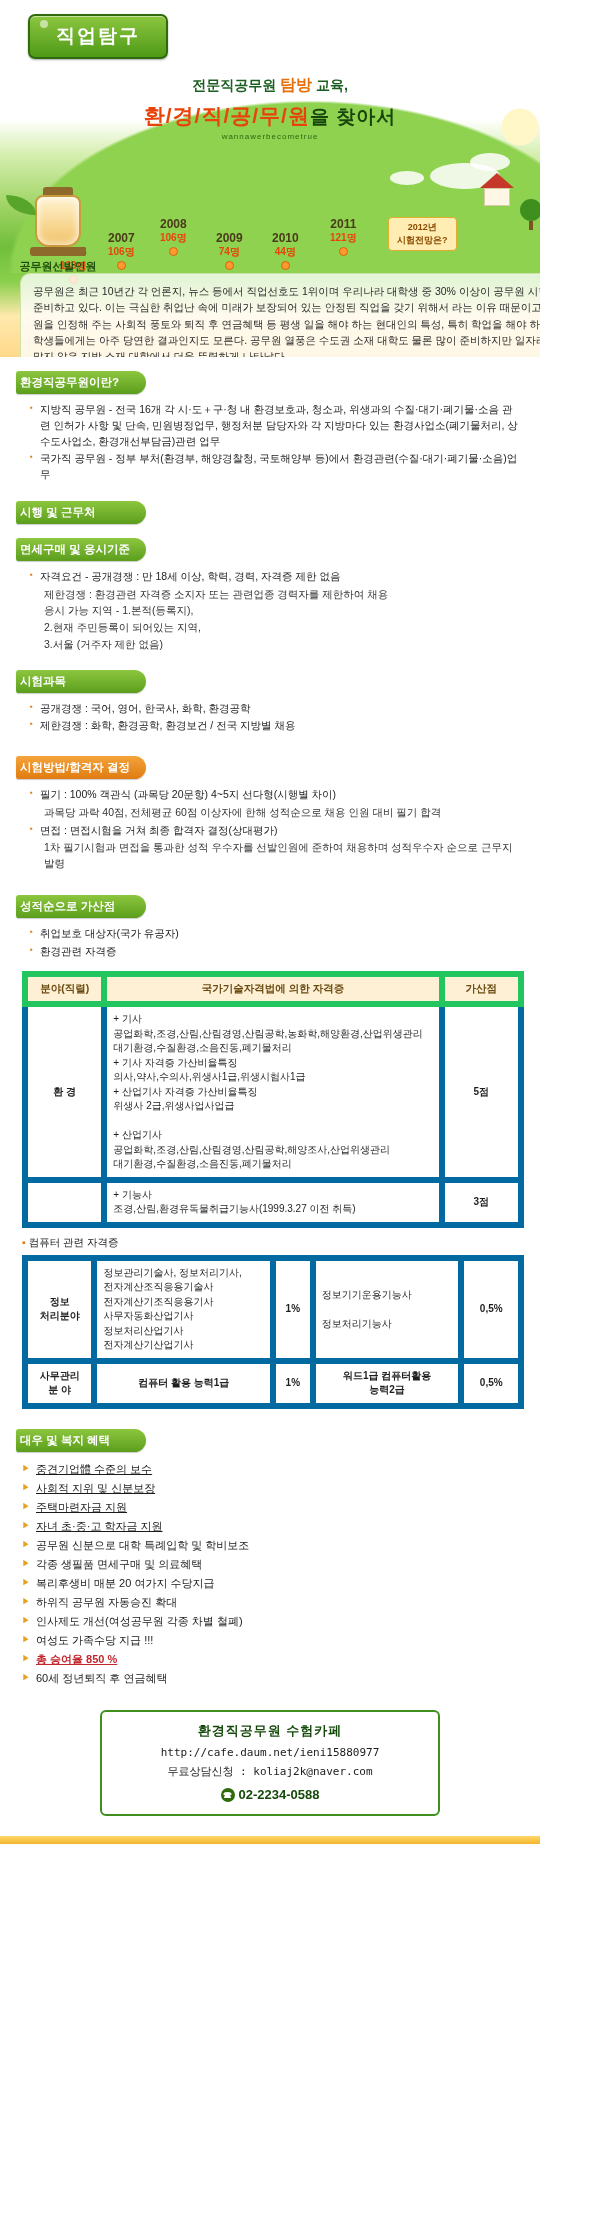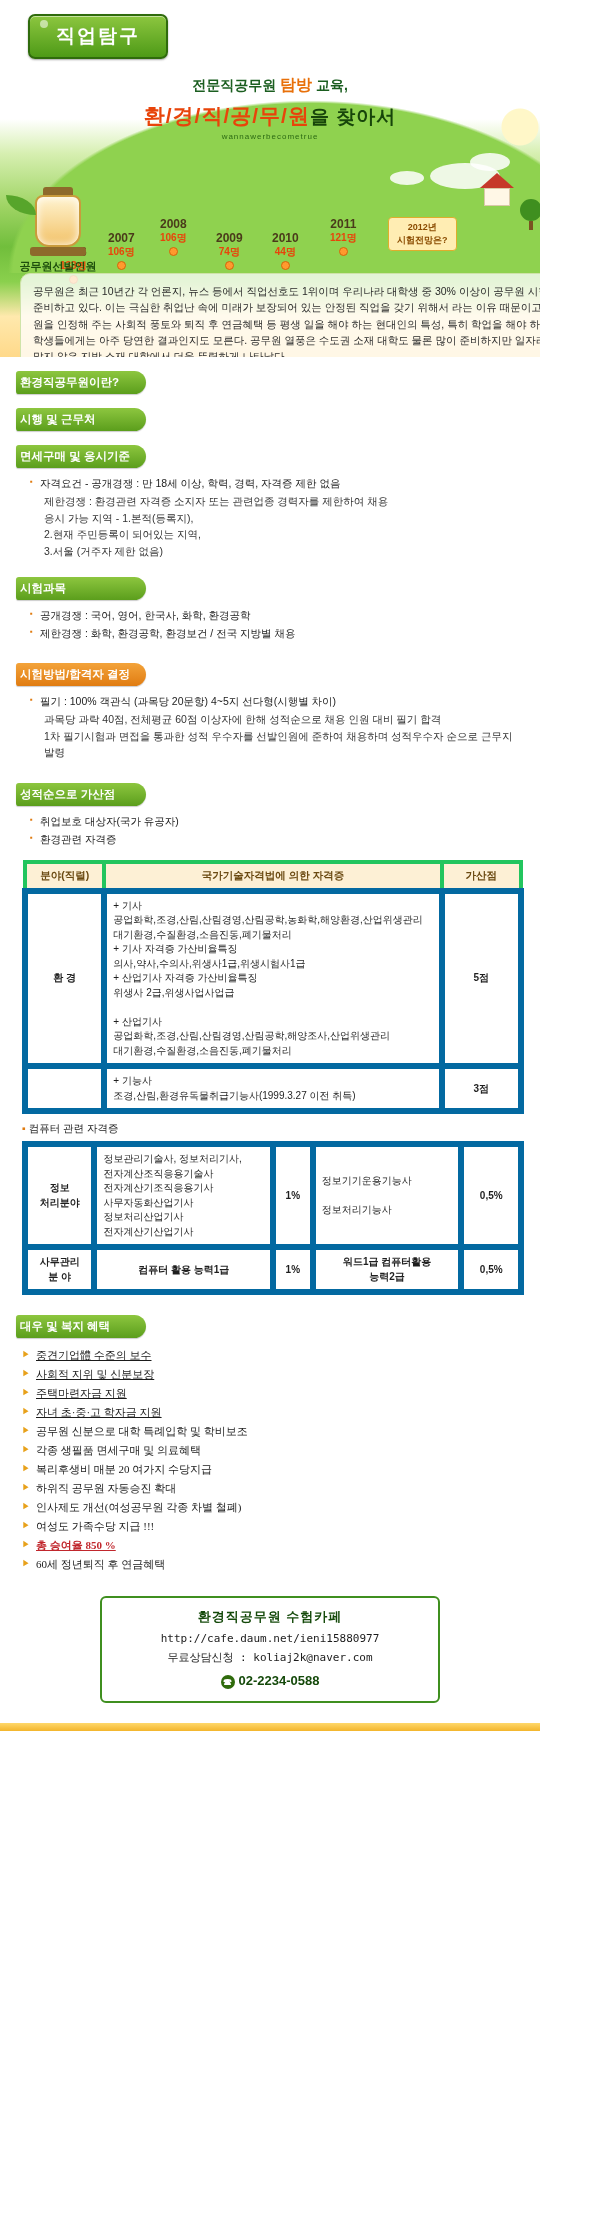--- a/index.html
+++ b/index.html
@@ -149,36 +149,36 @@
   .sec-body .sub {
     font-size:10.5px; line-height:1.5; color:#333; margin:1px 0 1px 14px;
   }
 
   
   .tbl-wrap { padding:8px 16px 0 22px; }
   table.qual {
     border-collapse:collapse; width:100%; font-size:10px; background:#fff;
   }
   table.qual th {
-    background:#fdf0d5; border:4px solid #22c55e; color:#6b4a12;
+    background:#fdf0d5; border:6px solid #22c55e; color:#6b4a12;
     padding:5px 4px; font-weight:bold; font-size:10.5px;
   }
   table.qual td {
     border:6px solid #0369a1; padding:5px 6px; vertical-align:middle;
     line-height:1.45; color:#1e1e1e;
   }
   table.qual td.ctr { text-align:center; font-weight:bold; }
   .grp-title { font-weight:bold; }
   .tbl-note { font-size:10.5px; margin:8px 0 3px 22px; color:#222; }
   .tbl-note:before { content:"▪ "; color:#e07c12; }
 
   
   .benefits { padding:6px 16px 2px 22px; }
   .benefit {
-    font-size:11px; margin:4px 0; color:#1b1b1b; position:relative; padding-left:14px;font-family:Liberation Serif, serif;
+    font-size:11px; margin:4px 0; color:#1b1b1b; position:relative; padding-left:14px;
   }
   .benefit:before {
     content:"▶"; position:absolute; left:0; top:1px; color:#e8a11a; font-size:8px;
   }
   .benefit u { text-decoration:underline; }
   .benefit .em { color:#c1272d; font-weight:bold; }
 
   
   .footer-wrap { padding:18px 0 20px 0; display:flex; justify-content:center; }
   .footer-card {
@@ -281,20 +281,24 @@
       </div>
       <div class="tl-note" style="white-space:pre-line;text-align:center;">2012년
 시험전망은?</div>
     </div>
 
     <div class="para-box">공무원은 최근 10년간 각 언론지, 뉴스 등에서 직업선호도 1위이며 우리나라 대학생 중 30% 이상이 공무원 시험을 준비하고 있다. 이는 극심한 취업난 속에 미래가 보장되어 있는 안정된 직업을 갖기 위해서 라는 이유 때문이고 공무원을 인정해 주는 사회적 풍토와 퇴직 후 연금혜택 등 평생 일을 해야 하는 현대인의 특성, 특히 학업을 해야 하는 대학생들에게는 아주 당연한 결과인지도 모른다. 공무원 열풍은 수도권 소재 대학도 물론 많이 준비하지만 일자리가 많지 않은 지방 소재 대학에서 더욱 뚜렷하게 나타났다.</div>
   </div>
 
   <div class="sec">
     <span class="sec-head green">환경직공무원이란?</span>
+    <div class="sec-body">
+      <div class="li">지방직 공무원 - 전국 16개 각 시·도＋구·청 내 환경보호과, 청소과, 위생과의 수질·대기·폐기물·소음 관련 인허가 사항 및 단속, 민원병정업무, 행정처분 담당자와 각 지방마다 있는 환경사업소(폐기물처리, 상수도사업소, 환경개선부담금)관련 업무</div>
+      <div class="li">국가직 공무원 - 정부 부처(환경부, 해양경찰청, 국토해양부 등)에서 환경관련(수질·대기·폐기물·소음)업무</div>
+    </div>
   </div>
 
   <div class="sec">
     <span class="sec-head green">시행 및 근무처</span>
   </div>
 
   <div class="sec">
     <span class="sec-head green">면세구매 및 응시기준</span>
     <div class="sec-body">
       <div class="li">자격요건 - 공개경쟁 : 만 18세 이상, 학력, 경력, 자격증 제한 없음</div>
@@ -311,20 +315,21 @@
       <div class="li">공개경쟁 : 국어, 영어, 한국사, 화학, 환경공학</div>
       <div class="li">제한경쟁 : 화학, 환경공학, 환경보건 / 전국 지방별 채용</div>
     </div>
   </div>
 
   <div class="sec" style="margin-top:18px;">
     <span class="sec-head">시험방법/합격자 결정</span>
     <div class="sec-body">
       <div class="li">필기 : 100% 객관식 (과목당 20문항) 4~5지 선다형(시행별 차이)</div>
       <div class="sub">과목당 과락 40점, 전체평균 60점 이상자에 한해 성적순으로 채용 인원 대비 필기 합격</div>
+      <div class="li">면접 : 면접시험을 거쳐 최종 합격자 결정(상대평가)</div>
       <div class="sub">1차 필기시험과 면접을 통과한 성적 우수자를 선발인원에 준하여 채용하며 성적우수자 순으로 근무지 발령</div>
     </div>
   </div>
 
   <div class="sec" style="margin-top:20px;">
     <span class="sec-head green">성적순으로 가산점</span>
     <div class="sec-body">
       <div class="li">취업보호 대상자(국가 유공자)</div>
       <div class="li">환경관련 자격증</div>
     </div>

